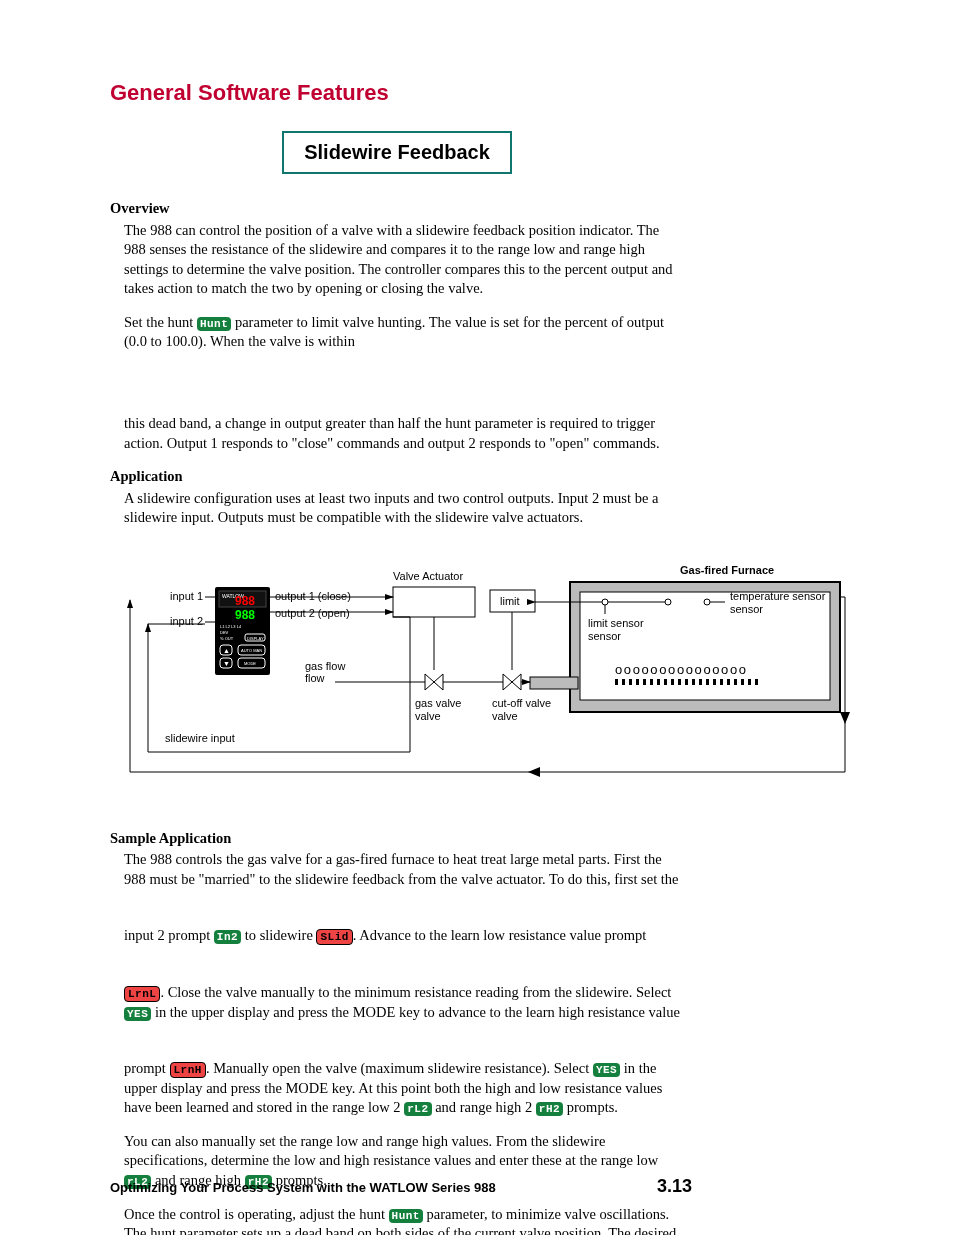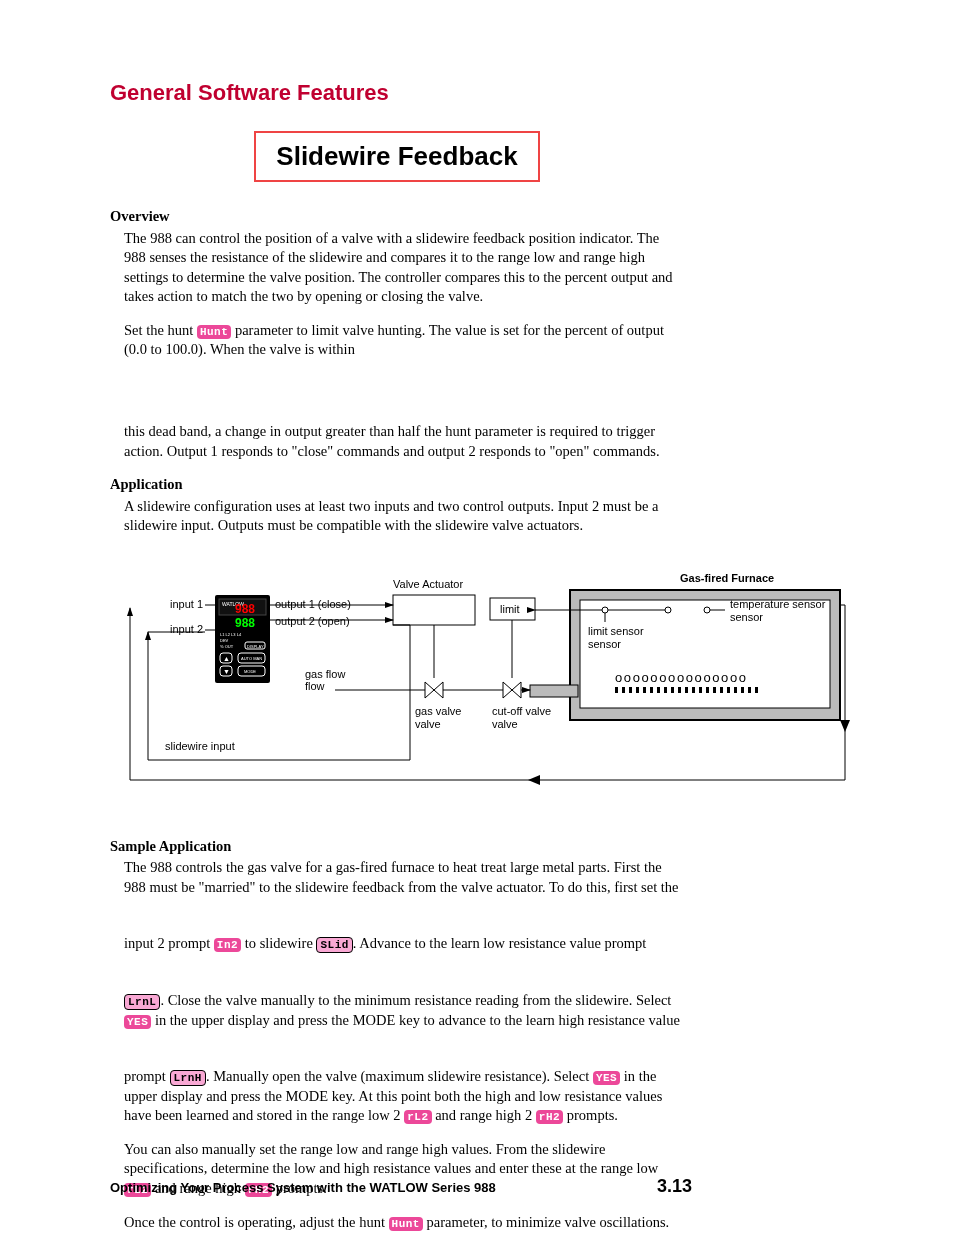--- a/index.html
+++ b/index.html
@@ -17,26 +17,26 @@
     padding: 80px 100px 50px 110px;
   }
   h1.section-title {
     color: #c00030;
     font-family: Arial, Helvetica, sans-serif;
     font-weight: bold;
     font-size: 22px;
     margin: 0 0 25px 0;
   }
   .boxed-heading {
-    border: 2px solid #ef4444;
+    border: 2px solid #0f766e;
     display: inline-block;
     padding: 8px 20px;
     font-family: Arial, Helvetica, sans-serif;
     font-weight: bold;
-    font-size: 26px;
+    font-size: 20px;
     margin: 0 auto 25px auto;
   }
   .center {
     text-align: center;
   }
   .two-col {
     display: flex;
     gap: 30px;
     font-size: 14.5px;
     line-height: 1.35;
@@ -49,33 +49,33 @@
     font-weight: bold;
     font-size: 14.5px;
     margin: 0 0 2px 0;
   }
   .indent {
     margin-left: 14px;
   }
   p { margin: 0 0 14px 0; }
   .chip {
     display: inline-block;
-    background: #ec4899;
+    background: #15803d;
     color: #fff;
     font-family: 'Courier New', monospace;
     font-size: 11px;
     font-weight: bold;
     padding: 0px 3px;
     border-radius: 4px;
     line-height: 14px;
     vertical-align: baseline;
     letter-spacing: 0.5px;
   }
   .chip.outline {
-    background: #f9a8d4;
+    background: #ef4444;
     color: #000;
     border: 1.5px solid #000;
     margin-top: 40px;
   }
   .diagram {
     margin: 20px 0 25px 0;
     font-family: Arial, Helvetica, sans-serif;
     font-size: 11px;
   }
   .body-text {

